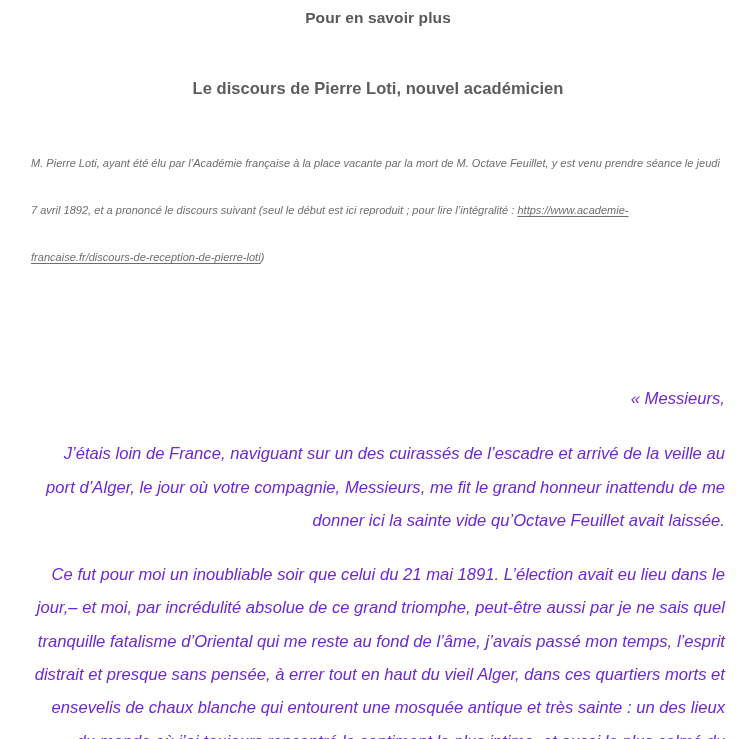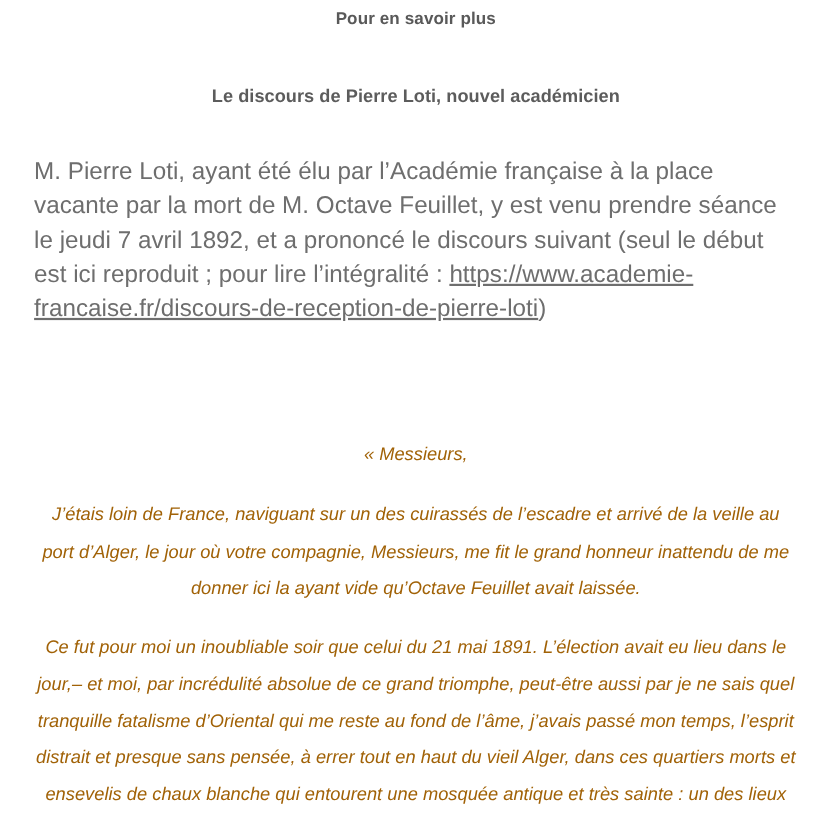--- a/index.html
+++ b/index.html
@@ -51,43 +51,44 @@
     letter-spacing: 0.05px;
     line-height: 22px;
   }
 
   .spacer-after-h2 { height: 36px; }
   .spacer-after-h3 { height: 29px; }
 
   p.body-para {
     margin: 0;
     padding: 0;
-    font-size: 22px;
-    line-height: 31px;
+    font-size: 11px;
+    line-height: 47px;
     color: #6e6e6e;
     text-align: left;
     letter-spacing: 0.02px;
+    font-style: italic;
   }
 
   a.ext-link {
     color: #6e6e6e;
     text-decoration: underline;
     text-underline-offset: 2px;
   }
 
   .gap-block { height: 101px; }
 
   p.quote-para {
     margin: 0;
     padding: 0;
     font-size: 16.6px;
     line-height: 33.3px;
-    color: #a16207;
+    color: #6d28d9;
     font-style: italic;
-    text-align: center;
+    text-align: right;
     letter-spacing: 0.02px;
   }
 
   .quote-gap { height: 22px; }
   .quote-gap-small { height: 21px; }
 </style>
 </head>
 <body>
 
 <div class="page">
@@ -102,20 +103,20 @@
     <div class="spacer-after-h3"></div>
 
     <p class="body-para"><span>M. Pierre Loti, ayant été élu par l’Académie française à la place vacante par la mort de M. Octave Feuillet, y est venu prendre séance le jeudi 7 avril 1892, et a prononcé le discours suivant (seul le début est ici reproduit ; pour lire l’intégralité : </span><a class="ext-link" href="#">https://www.academie-francaise.fr/discours-de-reception-de-pierre-loti</a><span>)</span></p>
 
     <div class="gap-block"></div>
 
     <p class="quote-para">« Messieurs,</p>
 
     <div class="quote-gap"></div>
 
-    <p class="quote-para">J’étais loin de France, naviguant sur un des cuirassés de l’escadre et arrivé de la veille au port d’Alger, le jour où votre compagnie, Messieurs, me fit le grand honneur inattendu de me donner ici la ayant vide qu’Octave Feuillet avait laissée.</p>
+    <p class="quote-para">J’étais loin de France, naviguant sur un des cuirassés de l’escadre et arrivé de la veille au port d’Alger, le jour où votre compagnie, Messieurs, me fit le grand honneur inattendu de me donner ici la sainte vide qu’Octave Feuillet avait laissée.</p>
 
     <div class="quote-gap-small"></div>
 
     <p class="quote-para">Ce fut pour moi un inoubliable soir que celui du 21 mai 1891. L’élection avait eu lieu dans le jour,– et moi, par incrédulité absolue de ce grand triomphe, peut-être aussi par je ne sais quel tranquille fatalisme d’Oriental qui me reste au fond de l’âme, j’avais passé mon temps, l’esprit distrait et presque sans pensée, à errer tout en haut du vieil Alger, dans ces quartiers morts et ensevelis de chaux blanche qui entourent une mosquée antique et très sainte : un des lieux du monde où j’ai toujours rencontré le sentiment le plus intime, et aussi le plus calmé du néant des choses terrestres…</p>
 
   </div>
 </div>
 
 </body></html>

